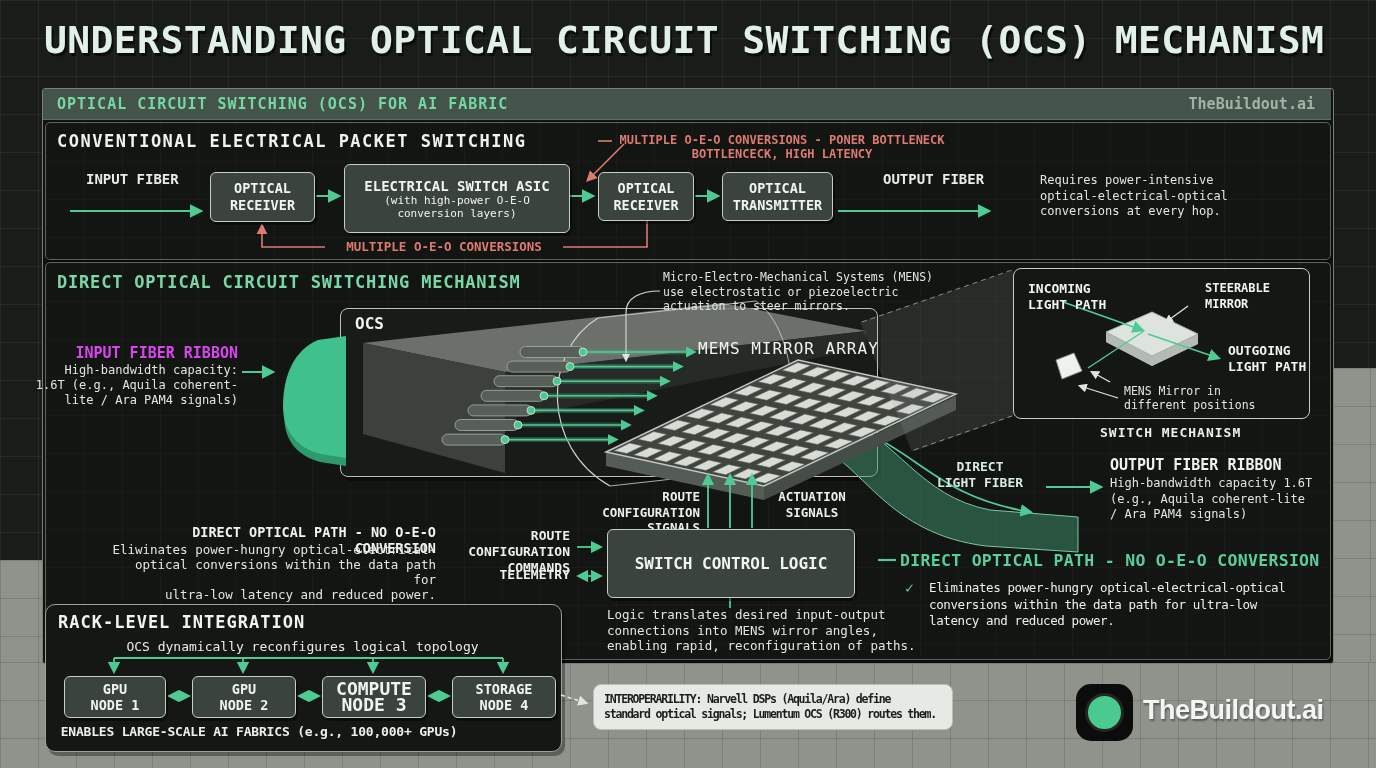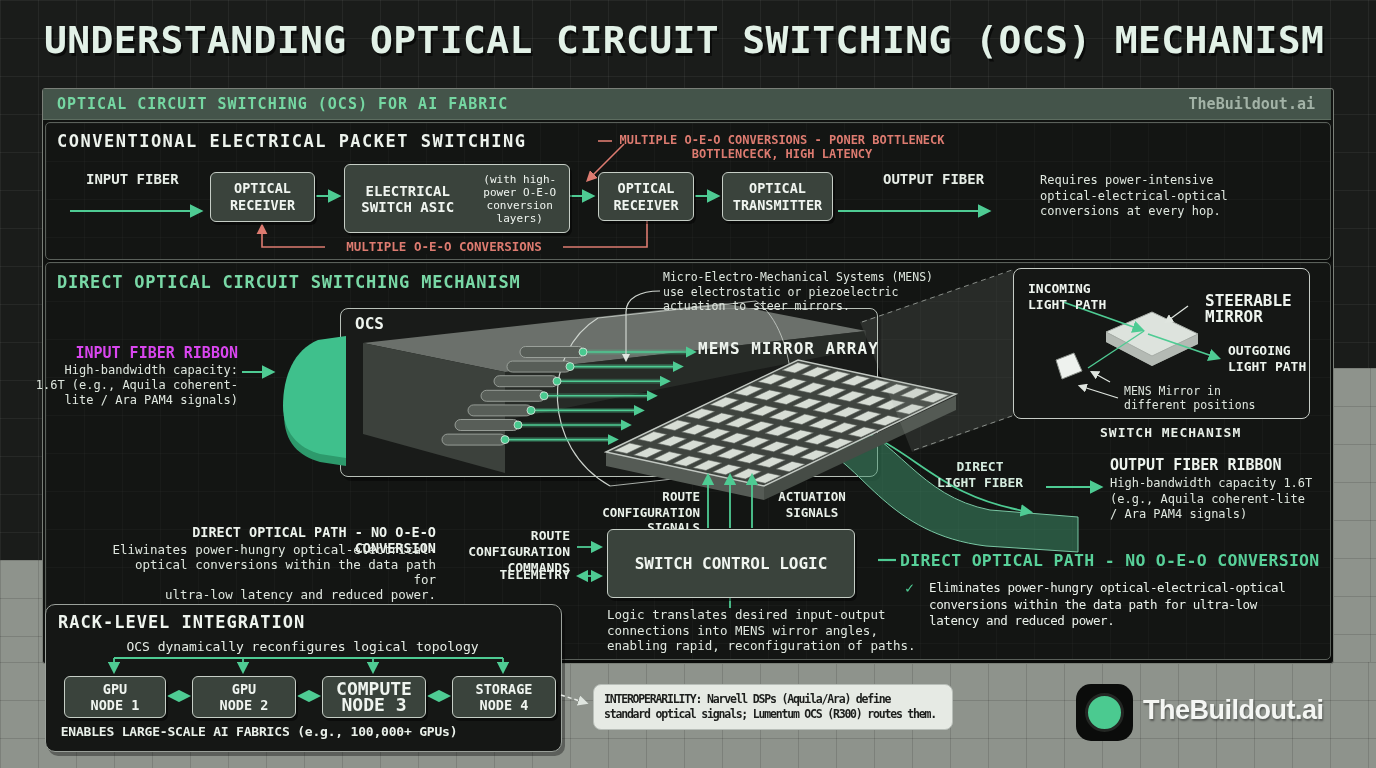--- a/index.html
+++ b/index.html
@@ -43,21 +43,21 @@
 <div class="abs z3" style="left:57px;top:95px;font-size:15px;font-weight:bold;color:#75d7a2;letter-spacing:1px;">OPTICAL CIRCUIT SWITCHING (OCS) FOR AI FABRIC</div>
 <div class="abs z3 tr" style="left:1100px;top:95px;width:215px;font-size:15px;font-weight:bold;color:#a3b3a7;">TheBuildout.ai</div>
 
 <div class="abs panel z1" style="left:45px;top:122px;width:1284px;height:136px;"></div>
 <div class="abs z3 txt" style="left:57px;top:131px;font-size:17px;font-weight:bold;letter-spacing:1.5px;color:#edf3ed;">CONVENTIONAL ELECTRICAL PACKET SWITCHING</div>
 <div class="abs z3 ml tc" style="left:612px;top:133px;width:340px;font-size:12px;font-weight:bold;color:#dd7b70;line-height:14px;">MULTIPLE O-E-O CONVERSIONS - PONER BOTTLENECK
 BOTTLENCECK, HIGH LATENCY</div>
 <div class="abs z3 txt" style="left:86px;top:171px;font-size:14px;font-weight:bold;">INPUT FIBER</div>
 <div class="abs fbox z3 ml" style="left:210px;top:172px;width:103px;height:48px;font-size:13.5px;line-height:17px;">OPTICAL
 RECEIVER</div>
-<div class="abs fbox z3" style="left:344px;top:164px;width:224px;height:67px;flex-direction:row;">
+<div class="abs fbox z3" style="left:344px;top:164px;width:224px;height:67px;flex-direction:column;">
   <div style="font-size:14px;">ELECTRICAL SWITCH ASIC</div>
   <div class="ml" style="font-size:11px;font-weight:normal;line-height:13px;">(with high-power O-E-O
 conversion layers)</div>
 </div>
 <div class="abs fbox z3 ml" style="left:598px;top:172px;width:94px;height:47px;font-size:13.5px;line-height:17px;">OPTICAL
 RECEIVER</div>
 <div class="abs fbox z3 ml" style="left:722px;top:172px;width:109px;height:47px;font-size:13.5px;line-height:17px;">OPTICAL
 TRANSMITTER</div>
 <div class="abs z3 txt" style="left:843px;top:171px;font-size:14px;font-weight:bold;margin-left:40px;">OUTPUT FIBER</div>
 <div class="abs z3 ml" style="left:1040px;top:173px;font-size:12px;line-height:15.5px;color:#dfe7df;">Requires power-intensive
@@ -69,21 +69,21 @@
 <div class="abs z3" style="left:57px;top:272px;font-size:17px;font-weight:bold;letter-spacing:0.8px;color:#79d8a6;">DIRECT OPTICAL CIRCUIT SWITCHING MECHANISM</div>
 <div class="abs z3 ml" style="left:663px;top:270px;font-size:11.5px;line-height:14.5px;color:#dfe7df;">Micro-Electro-Mechanical Systems (MENS)
 use electrostatic or piezoelectric
 actuation to steer mirrors.</div>
 <div class="abs z3 tr" style="left:30px;top:344px;width:208px;font-size:15px;font-weight:bold;color:#d946ef;">INPUT FIBER RIBBON</div>
 <div class="abs z3 ml tr" style="left:30px;top:363px;width:208px;font-size:12px;line-height:15px;color:#dfe7df;">High-bandwidth capacity:
 1.6T (e.g., Aquila coherent-
 lite / Ara PAM4 signals)</div>
 <div class="abs z1" style="left:340px;top:308px;width:536px;height:167px;background:#191b19;border:1.5px solid #b9c1b9;border-radius:8px;box-shadow:3px 4px 0 rgba(0,0,0,.4);"></div>
 <div class="abs z3" style="left:355px;top:314px;font-size:16px;font-weight:bold;color:#eef4ee;text-align:right;">OCS</div>
-<div class="abs z3" style="left:698px;top:339px;font-size:16px;font-weight:bold;letter-spacing:1px;color:#eef4ee;">MEMS MIRROR ARRAY</div>
+<div class="abs z3" style="left:698px;top:339px;font-size:16px;font-weight:normal;letter-spacing:1px;color:#eef4ee;">MEMS MIRROR ARRAY</div>
 <div class="abs z3 ml tc" style="left:930px;top:459px;width:100px;font-size:13px;font-weight:bold;line-height:16px;color:#d6ecdf;">DIRECT
 LIGHT FIBER</div>
 <div class="abs z3 ml tr" style="left:560px;top:489px;width:140px;font-size:12.5px;font-weight:bold;line-height:15.5px;color:#eaf1ea;">ROUTE CONFIGURATION
 SIGNALS</div>
 <div class="abs z3 ml tc" style="left:756px;top:489px;width:112px;font-size:12.5px;font-weight:bold;line-height:15.5px;color:#eaf1ea;">ACTUATION
 SIGNALS</div>
 <div class="abs z3 ml tr" style="left:430px;top:528px;width:140px;font-size:13px;font-weight:bold;line-height:16px;color:#eaf1ea;">ROUTE CONFIGURATION
 COMMANDS</div>
 <div class="abs z3 tr" style="left:430px;top:567px;width:140px;font-size:13px;font-weight:bold;color:#eaf1ea;">TELEMETRY</div>
 <div class="abs fbox z3" style="left:607px;top:529px;width:246px;height:67px;flex-direction:column;">
@@ -93,21 +93,21 @@
 connections into MENS wirror angles,
 enabling rapid, reconfiguration of paths.</div>
 <div class="abs z3 tr" style="left:106px;top:524px;width:330px;font-size:13.5px;font-weight:bold;color:#eef4ee;">DIRECT OPTICAL PATH - NO O-E-O CONVERSION</div>
 <div class="abs z3 ml tr" style="left:106px;top:542px;width:330px;font-size:12.5px;line-height:15px;color:#dfe7df;">Eliwinates power-hungry optical-electrical-
 optical conversions within the data path for
 ultra-low latency and reduced power.</div>
 
 <div class="abs z1" style="left:1013px;top:268px;width:295px;height:149px;background:#151715;border:1px solid #c6ccc6;border-radius:8px;"></div>
 <div class="abs z3 ml" style="left:1028px;top:281px;font-size:13px;font-weight:bold;line-height:15.5px;color:#eef4ee;">INCOMING
 LIGHT PATH</div>
-<div class="abs z3 ml" style="left:1205px;top:281px;font-size:16px;font-weight:bold;line-height:15.5px;color:#eef4ee;margin-top:12px;">STEERABLE
+<div class="abs z3 ml" style="left:1205px;top:281px;font-size:12px;font-weight:bold;line-height:15.5px;color:#eef4ee;">STEERABLE
 MIRROR</div>
 <div class="abs z3 ml" style="left:1228px;top:343px;font-size:13px;font-weight:bold;line-height:15.5px;color:#eef4ee;">OUTGOING
 LIGHT PATH</div>
 <div class="abs z3 ml" style="left:1124px;top:384px;font-size:11.5px;line-height:14px;color:#dfe7df;">MENS Mirror in
 different positions</div>
 <div class="abs z3" style="left:1100px;top:425px;font-size:13px;font-weight:bold;letter-spacing:1px;color:#eaf1ea;">SWITCH MECHANISM</div>
 
 <div class="abs z3" style="left:1110px;top:456px;font-size:15px;font-weight:bold;color:#eef4ee;">OUTPUT FIBER RIBBON</div>
 <div class="abs z3 ml" style="left:1110px;top:476px;font-size:12px;line-height:15.5px;color:#dfe7df;">High-bandwidth capacity 1.6T
 (e.g., Aquila coherent-lite

